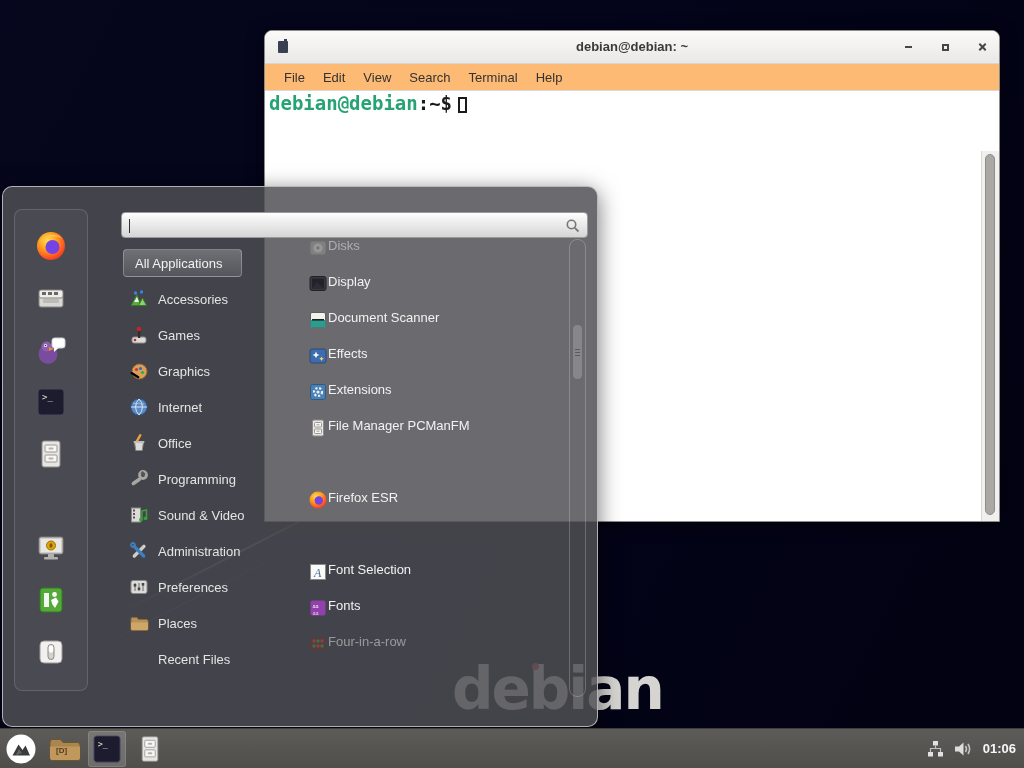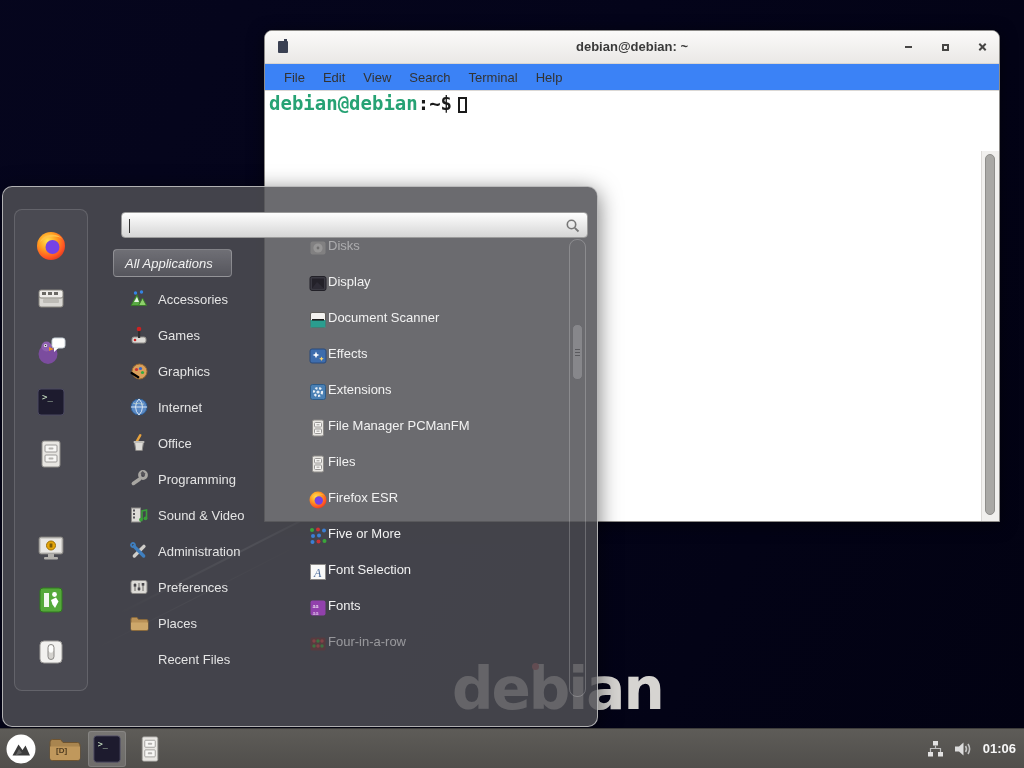--- a/index.html
+++ b/index.html
@@ -25,21 +25,21 @@
   .term-title{text-align:center;line-height:32px;font-size:13px;font-weight:bold;color:#3a3a3a;}
   .term-winicon{position:absolute;left:13px;top:10px;width:10px;height:12px;background:#3a4052;border-radius:1px;}
   .term-winicon:before{content:"";position:absolute;left:6px;top:-2px;width:3px;height:3px;background:#3a4052;}
   .term-btns{position:absolute;right:10px;top:0;height:100%;display:flex;align-items:center;gap:23px;}
   .tb-btn{width:14px;height:14px;display:flex;align-items:center;justify-content:center;}
   .g-min{width:7px;height:2px;background:#474645;}
   .g-max{width:7px;height:7px;border:2px solid #474645;box-sizing:border-box;}
   .g-close{position:relative;width:9px;height:9px;}
   .g-close:before,.g-close:after{content:"";position:absolute;left:0;top:3.5px;width:9px;height:2px;background:#474645;}
   .g-close:before{transform:rotate(45deg);}  .g-close:after{transform:rotate(-45deg);}
-  .term-menubar{height:26px;background:#3b82f6;border-bottom:1px solid #dbd8d5;
+  .term-menubar{height:26px;background:#fdba74;border-bottom:1px solid #dbd8d5;
     display:flex;align-items:center;padding-left:10px;}
   .term-menubar span{padding:0 9px;font-size:13px;color:#333;}
   .term-body{position:absolute;left:0;right:0;top:60px;bottom:0;background:#fff;}
   .prompt{position:absolute;left:4px;top:3px;font-family:"DejaVu Sans Mono","Liberation Mono",monospace;
     font-size:19px;font-weight:bold;line-height:18px;white-space:pre;}
   .p-user{color:#26a274;} .p-rest{color:#1a1a1a;}
   .p-cursor{display:inline-block;width:9px;height:16px;border:2px solid #1a1a1a;
     margin-left:6px;vertical-align:-3px;box-sizing:border-box;}
   .term-scroll{position:absolute;right:0;top:60px;bottom:0;width:17px;background:#f1f0ee;border-left:1px solid #dcdad7;}
   .term-thumb{position:absolute;left:3px;top:3px;bottom:6px;width:10px;background:#a9a8a5;
@@ -52,24 +52,24 @@
     background:rgba(255,255,255,.04);border-radius:8px;display:flex;flex-direction:column;
     align-items:center;padding-top:20px;gap:20px;box-sizing:border-box;}
   .fav{width:32px;height:32px;flex:none;} .fav svg{width:32px;height:32px;display:block;}
   .fav.gap{margin-top:42px;}
   .m-search{position:absolute;left:118px;top:25px;width:467px;height:26px;box-sizing:border-box;
     background:linear-gradient(#fefefe,#d5d5d5);border:1px solid #9b9b9b;border-radius:4px;}
   .m-search input{position:absolute;left:6px;top:3px;width:430px;height:18px;border:none;outline:none;
     background:transparent;font-size:13px;color:#222;padding:0;caret-color:#222;}
   .m-search .caret{position:absolute;left:7px;top:6px;width:1px;height:14px;background:#333;}
   .m-search .mag{position:absolute;right:6px;top:5px;width:16px;height:16px;}
-  .allapps{position:absolute;left:110px;top:62px;width:119px;height:28px;box-sizing:border-box;
+  .allapps{position:absolute;left:120px;top:62px;width:119px;height:28px;box-sizing:border-box;
     border:1px solid rgba(255,255,255,.26);border-radius:4px;
     background:linear-gradient(rgba(255,255,255,.24),rgba(255,255,255,.10));
-    display:flex;align-items:center;padding-left:11px;color:#f2f2f2;font-style:italic;}
+    display:flex;align-items:center;padding-left:11px;color:#f2f2f2;}
   .cat{position:absolute;left:120px;width:152px;height:36px;display:flex;align-items:center;gap:9px;
     padding-left:6px;box-sizing:border-box;}
   .cat .ci{width:20px;height:20px;flex:none;} .cat .ci svg{width:20px;height:20px;display:block;}
   .cat.noicon{padding-left:35px;}
   .app{position:absolute;left:293px;width:288px;height:36px;display:flex;
     padding-left:12px;box-sizing:border-box;color:#f2f2f2;}
   .app .ci{width:20px;height:20px;flex:none;} .app .ci svg{width:20px;height:20px;display:block;}
   .app.dim{opacity:.48;} .app.dimmer{opacity:.22;}
   .m-scroll{position:absolute;left:566px;top:52px;width:17px;height:458px;box-sizing:border-box;
     border:1px solid rgba(255,255,255,.22);border-radius:8px;}
@@ -398,56 +398,29 @@
           <svg viewBox="0 0 20 20">
             <rect x="4.5" y="2" width="11" height="16" rx="1.5" fill="#e8e6e2" stroke="#8d8b88"></rect>
             <rect x="6.5" y="4.5" width="7" height="4.5" rx="1" fill="#f7f6f4" stroke="#9a9896"></rect>
             <rect x="8.5" y="6" width="3" height="1.4" fill="#b5b3b0"></rect>
             <rect x="6.5" y="11" width="7" height="4.5" rx="1" fill="#f7f6f4" stroke="#9a9896"></rect>
             <rect x="8.5" y="12.5" width="3" height="1.4" fill="#b5b3b0"></rect>
           </svg>
         </span>
         <span>File Manager PCManFM</span>
       </div>
-    <div class="app" style="top:267px">
-        <span class="ci">
-          <svg viewBox="0 0 20 20">
-            <rect x="4.5" y="2" width="11" height="16" rx="1.5" fill="#e8e6e2" stroke="#8d8b88"></rect>
-            <rect x="6.5" y="4.5" width="7" height="4.5" rx="1" fill="#f7f6f4" stroke="#9a9896"></rect>
-            <rect x="8.5" y="6" width="3" height="1.4" fill="#b5b3b0"></rect>
-            <rect x="6.5" y="11" width="7" height="4.5" rx="1" fill="#f7f6f4" stroke="#9a9896"></rect>
-            <rect x="8.5" y="12.5" width="3" height="1.4" fill="#b5b3b0"></rect>
-          </svg>
-        </span>
-        <span>Files</span>
-      </div>
     <div class="app" style="top:303px">
         <span class="ci">
           <svg viewBox="0 0 20 20">
             <circle cx="10" cy="10" r="8.5" fill="url(#fxg)"></circle>
             <circle cx="10.8" cy="10.5" r="4.2" fill="#7542e5"></circle>
             <path d="M3.5 7.5 C5.5 3 14 1.8 17 6 C13 3.2 7 4.5 3.5 7.5Z" fill="#ffc24b" opacity=".95"></path>
           </svg>
         </span>
         <span>Firefox ESR</span>
-      </div>
-    <div class="app" style="top:339px">
-        <span class="ci">
-          <svg viewBox="0 0 20 20">
-            <circle cx="4" cy="4" r="2" fill="#3aa63a"></circle>
-            <circle cx="10" cy="3.5" r="2" fill="#cc3333"></circle>
-            <circle cx="16" cy="4.5" r="2" fill="#3b7fd4"></circle>
-            <circle cx="5" cy="10" r="2" fill="#3b7fd4"></circle>
-            <circle cx="11" cy="9.5" r="2" fill="#3b7fd4"></circle>
-            <circle cx="4.5" cy="16" r="2" fill="#3b7fd4"></circle>
-            <circle cx="10.5" cy="15.5" r="2" fill="#cc3333"></circle>
-            <circle cx="16.5" cy="15" r="2" fill="#3aa63a"></circle>
-          </svg>
-        </span>
-        <span>Five or More</span>
       </div>
     <div class="app" style="top:375px">
         <span class="ci">
           <svg viewBox="0 0 20 20">
             <rect x="2.5" y="2.5" width="15" height="15" fill="#fafaf9" stroke="#8b8987"></rect>
             <text x="6" y="14.5" font-size="12" font-style="italic" font-family="Liberation Serif,serif" fill="#4a6a9a">A</text>
           </svg>
         </span>
         <span>Font Selection</span>
       </div>

